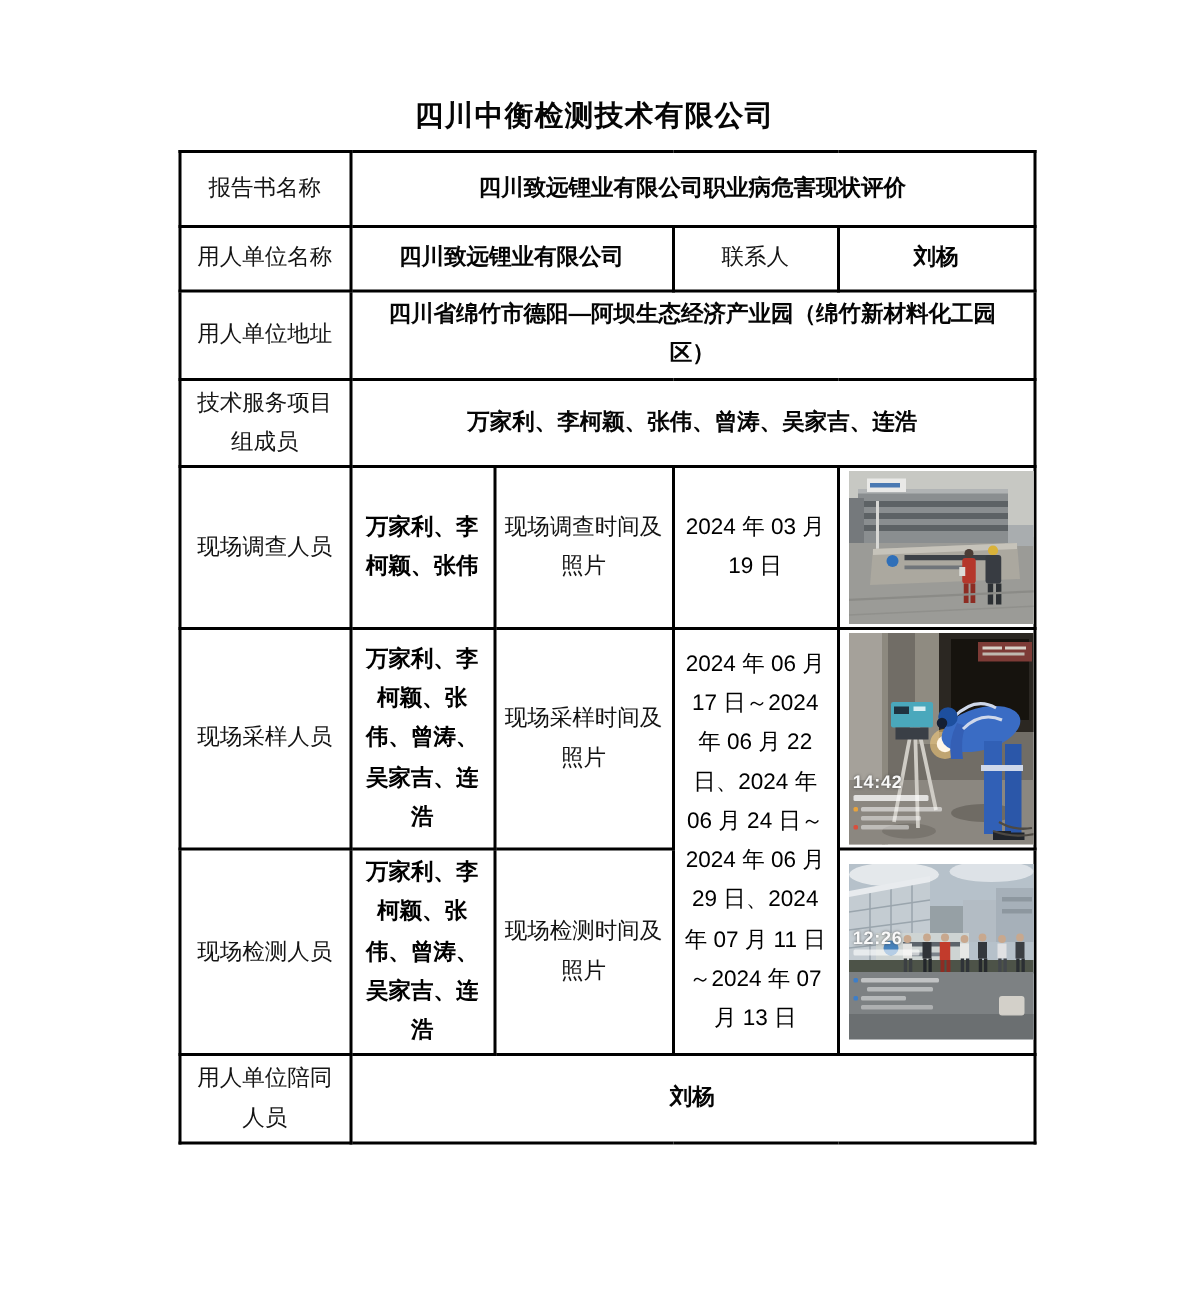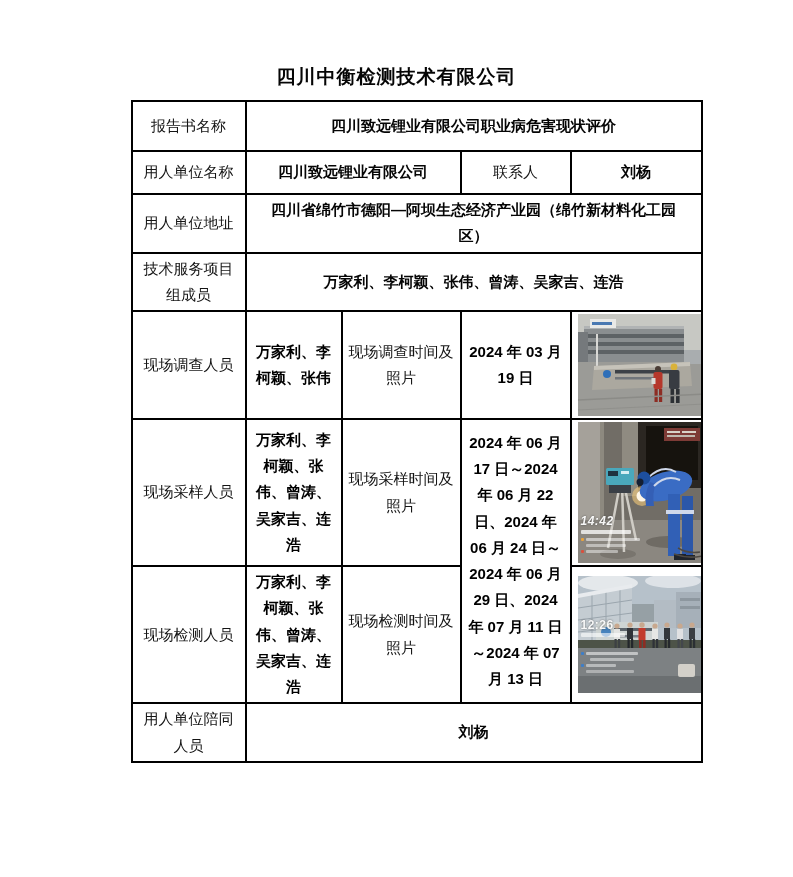--- a/index.html
+++ b/index.html
@@ -21,36 +21,36 @@
     display:flex;align-items:center;justify-content:center;
   }
   .form-title{
     font-size:20px;font-weight:700;letter-spacing:1px;color:#050505;
     position:relative;left:-12px;
   }
   .form-code{
     font-size:15px;font-weight:700;color:#050505;margin-left:42px;
     position:relative;left:-6px;letter-spacing:.5px;
   }
-  .content{width:570px;margin:10px auto 0;position:relative;left:19px;}
+  .content{width:570px;margin:10px auto 0;position:relative;left:7px;}
   table.form{
     border-collapse:collapse;table-layout:fixed;width:570px;
   }
   table.form td,table.form th{
     border:2px solid #000;
     padding:2px 6px;
     text-align:center;vertical-align:middle;
     font-size:15px;line-height:1.75;
     overflow:hidden;
   }
   th.lbl{font-weight:400;padding:2px 6px;color:#141414;}
   td.val{font-weight:700;color:#050505;}
   td.plain{font-weight:400;color:#141414;}
   td.names{font-weight:700;padding:2px 12px;line-height:1.8;}
-  td.dates{font-weight:700;padding:2px 7px;line-height:1.72;}
+  td.dates{font-weight:400;padding:2px 7px;line-height:1.72;}
   td.photo-cell{padding:2px;vertical-align:middle;}
   .photo{
     position:relative;width:127px;margin:0 auto;
     line-height:0;background:#eee;
   }
   .photo svg{display:block;width:100%;height:100%;}
   .stamp{
     position:absolute;left:3px;
     font-size:12px;font-weight:700;line-height:1;
     color:rgba(255,255,255,.95);
@@ -145,21 +145,21 @@
           </div>
         </td>
       </tr>
 
       <tr style="height:147px;">
         <th class="lbl">现场采样人员</th>
         <td class="names">万家利、李柯颖、张伟、曾涛、吴家吉、连浩</td>
         <td class="plain">现场采样时间及照片</td>
         <td class="dates" rowspan="2">2024 年 06 月 17 日～2024 年 06 月 22 日、2024 年 06 月 24 日～2024 年 06 月 29 日、2024 年 07 月 11 日～2024 年 07 月 13 日</td>
         <td class="photo-cell">
-          <div class="photo" style="height:141px;font-style:italic;">
+          <div class="photo" style="height:141px;">
             <svg viewBox="0 0 127 141" preserveAspectRatio="none">
               <rect width="127" height="141" fill="#716d66"></rect>
               <rect x="52" width="75" height="66" fill="#2b2722"></rect>
               <rect x="68" y="4" width="52" height="54" fill="#16130e"></rect>
               <rect x="86" y="6" width="36" height="13" fill="#7d3b36"></rect>
               <rect x="89" y="9" width="13" height="2" fill="#d8d2c8"></rect>
               <rect x="104" y="9" width="14" height="2" fill="#d8d2c8"></rect>
               <rect x="89" y="13" width="28" height="2" fill="#bfb9af"></rect>
               <rect x="0" y="0" width="24" height="141" fill="#a5a19a"></rect>
               <rect x="22" y="0" width="4" height="141" fill="#8d897f"></rect>

